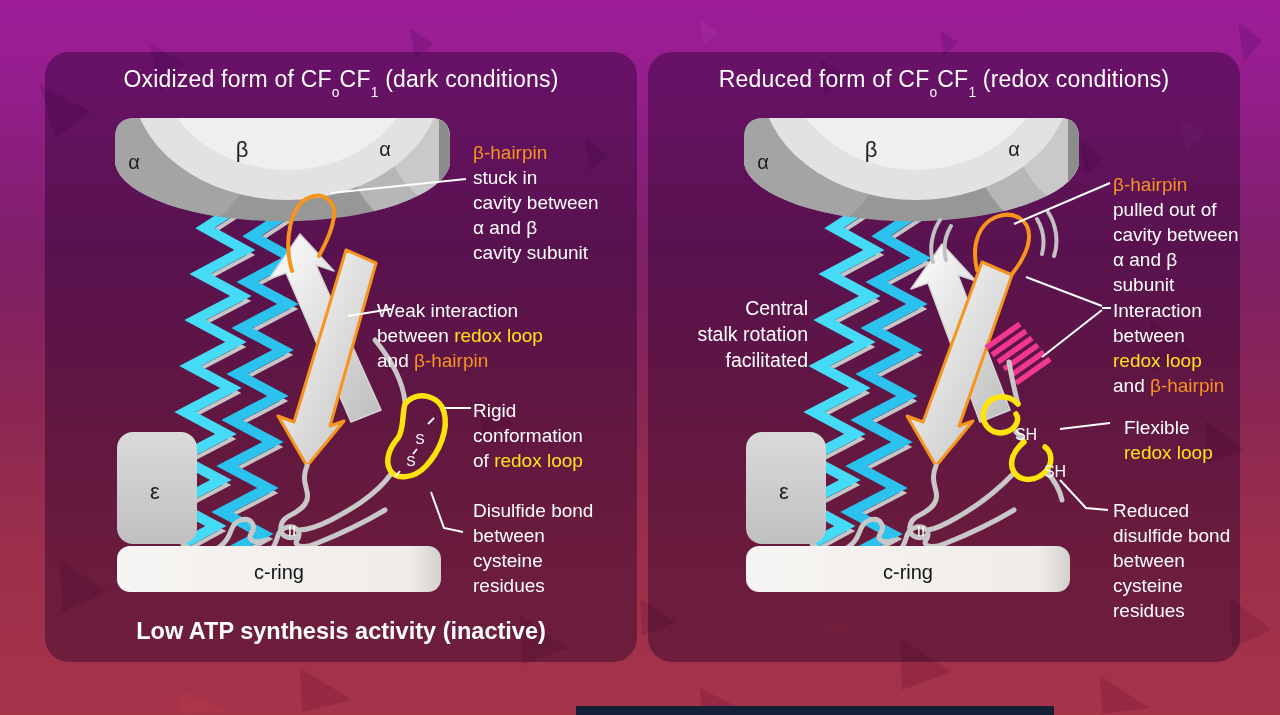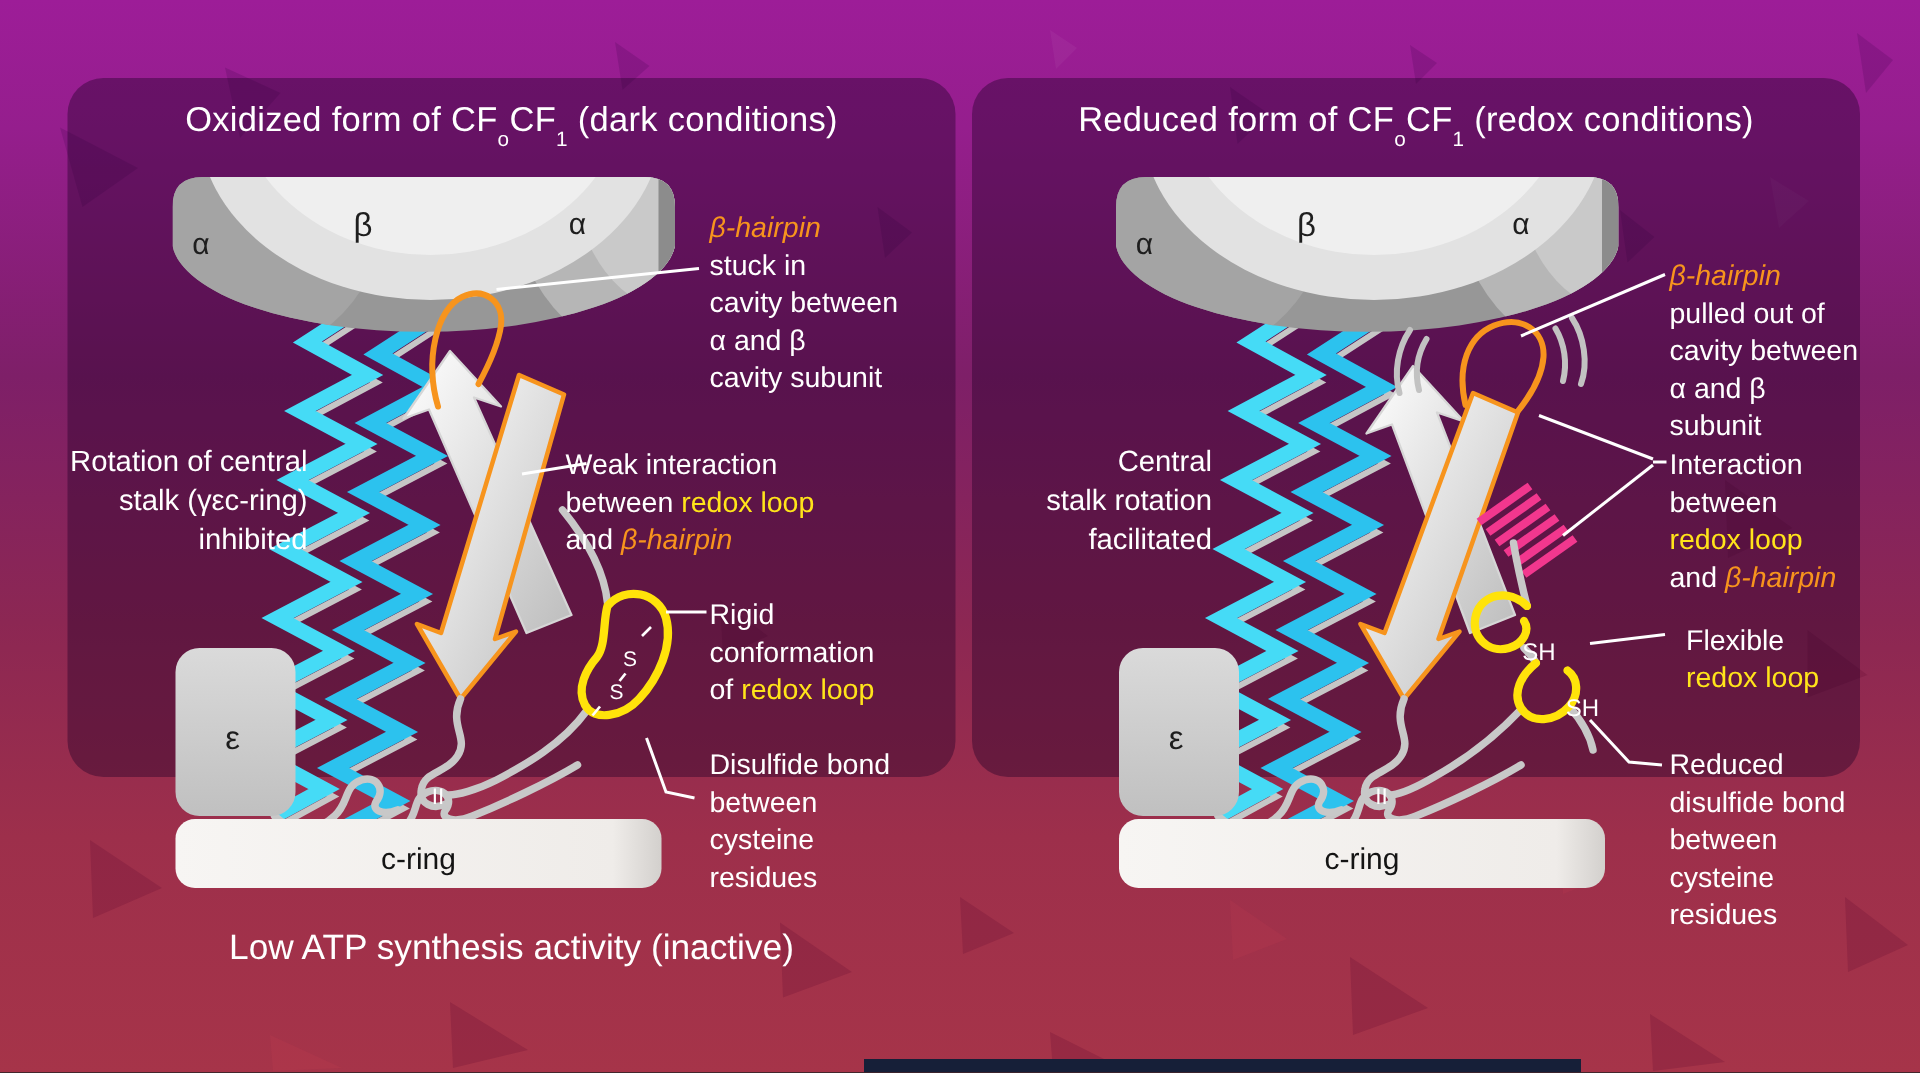--- a/index.html
+++ b/index.html
@@ -3,42 +3,42 @@
 <meta charset="utf-8">
 <style>
   html,body{margin:0;padding:0;background:#222;}
   .stage{
     position:relative;width:1280px;height:715px;overflow:hidden;
     font-family:"Liberation Sans","DejaVu Sans",sans-serif;
     background:linear-gradient(180deg,#9d1d98 0%,#951e8d 12%,#7e1f68 35%,#8c2753 58%,#9d2f4b 78%,#a63449 100%);
   }
   .bg-tris{position:absolute;inset:0;}
   .panel{
-    position:absolute;top:52px;width:592px;height:466px;border-radius:24px;
+    position:absolute;top:52px;width:592px;height:610px;border-radius:24px;
     background:rgba(32,0,40,0.40);
   }
   .panel-title{
     position:absolute;top:14px;left:0;width:100%;margin:0;text-align:center;
     color:#ffffff;font-size:23px;font-weight:500;letter-spacing:.2px;
   }
   .panel-title sub{font-size:0.60em;position:relative;top:4px;}
   .diagram{position:absolute;left:0;top:0;}
   .side-note{
     position:absolute;top:243px;left:0;width:160px;text-align:right;
     color:#ffffff;font-size:19.5px;line-height:26px;white-space:pre-line;
   }
   .ann{
     position:absolute;color:#ffffff;font-size:19px;line-height:25px;
     white-space:pre-line;
   }
-  .ann .o{color:#F7941D;font-style:italic;}
+  .ann .o{color:#F7941D;}
   .ann .y{color:#FFE41A;}
   .caption{
     position:absolute;top:566px;left:0;width:100%;text-align:center;
-    color:#ffffff;font-size:23.5px;font-weight:400;
+    color:#ffffff;font-size:23.5px;font-weight:700;
   }
   svg text{font-family:"Liberation Sans","DejaVu Sans",sans-serif;}
   .greek{fill:#1e1e1e;}
   .footer-bar{position:absolute;left:576px;top:706px;width:478px;height:9px;background:#161f38;}
 </style>
 </head>
 <body>
 
 <div class="stage">
 
@@ -159,23 +159,20 @@
       <text x="234" y="527" font-size="20" fill="#141414" text-anchor="middle">c-ring</text>
 
       <g stroke="#ffffff" stroke-width="2" fill="none">
         <path d="M286,141 L421,127"></path>
         <path d="M303,264 L346,257"></path>
         <path d="M399,356 L426,356"></path>
         <path d="M386,440 L399,476 L418,480"></path>
       </g>
     </svg>
 
-    <div class="side-note">Rotation of central
-stalk (γεc-ring)
-inhibited</div>
 
     <div class="ann" style="left:428px;top:88px"><span class="o">β-hairpin</span><span>
 stuck in
 cavity between
 α and β
 cavity subunit</span></div>
 
     <div class="ann" style="left:332px;top:246px"><span>Weak interaction
 between </span><span class="y">redox loop</span><span>
 and </span><span class="o">β-hairpin</span></div>

